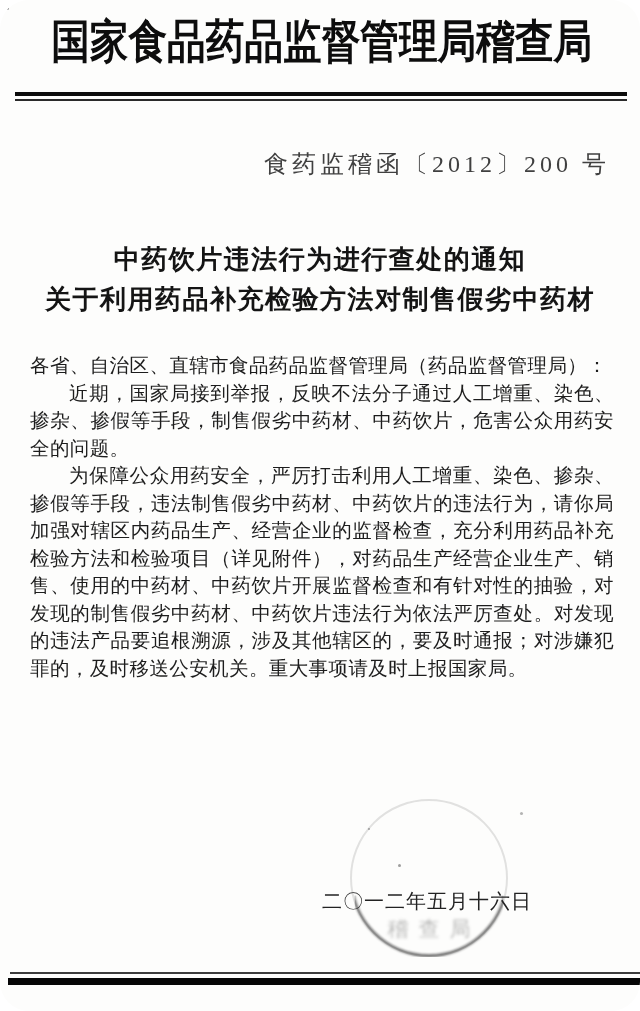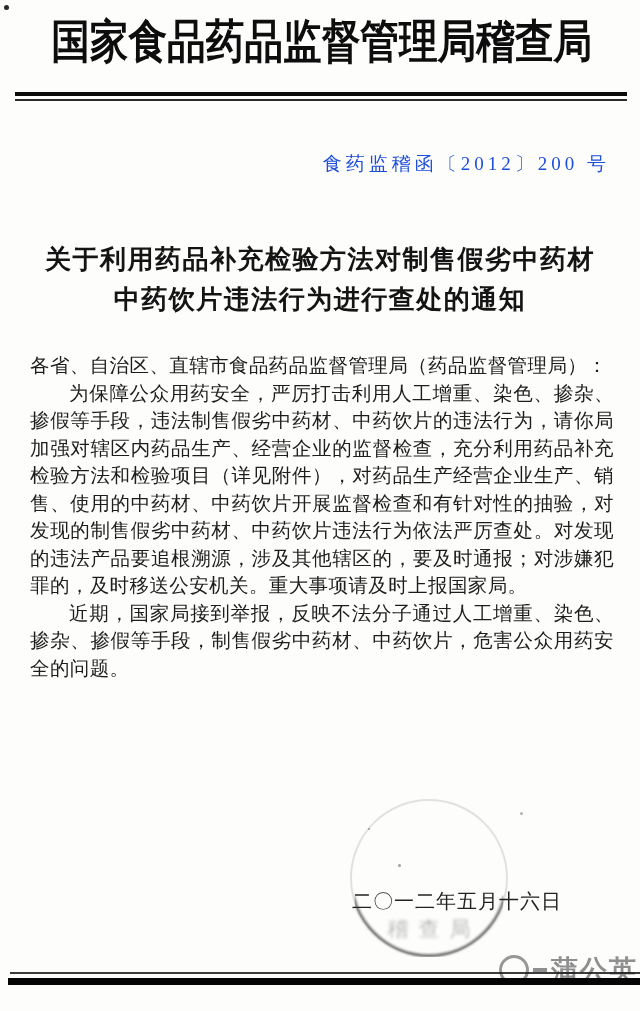--- a/index.html
+++ b/index.html
@@ -1,38 +1,39 @@
 <!DOCTYPE html>
 <html><head>
 <meta charset="utf-8">
 <style>
   html,body { margin:0; padding:0; background:#ffffff; }
   .page {
     position:relative; width:640px; height:1011px;
     background:#fdfdfc; overflow:hidden;
     font-family:"Liberation Serif","DejaVu Serif",serif;
     color:#1c1c1c;
+    border-radius:29px;
   }
 
   
   .header-title {
     position:absolute; top:10px; left:0; right:0;
     text-align:center; font-size:46px; line-height:64px;
     font-weight:900; color:#0d0d0d; letter-spacing:0px;
     transform:scaleX(0.84); transform-origin:center;
     white-space:nowrap;
   }
   .rule-top-thick { position:absolute; top:92px;  left:15px; right:13px; height:4px; background:#0c0c0c; }
   .rule-top-thin  { position:absolute; top:99px;  left:15px; right:13px; height:2px; background:#2a2a2a; }
 
   
   .doc-number {
     position:absolute; top:152px; right:30px;
-    font-size:19px; line-height:24px; letter-spacing:4px;
-    color:#1d4ed8;
+    font-size:24px; line-height:24px; letter-spacing:4px;
+    color:#404040;
   }
 
   
   .doc-title {
     position:absolute; top:240px; left:0; right:0;
     text-align:center; font-size:26px; line-height:40px;
     font-weight:bold; letter-spacing:1.5px; color:#141414;
   }
 
   
@@ -43,21 +44,21 @@
   }
   .body-text p { margin:0; text-indent:2em;font-family:Liberation Serif, serif; }
   .body-text p.salutation { text-indent:0; }
   .body-text p.attachment {
     margin-top:40px;
     padding-left:97px; text-indent:-58px;
   }
 
   
   .date-line {
-    position:absolute; top:888px; left:352px;
+    position:absolute; top:888px; left:322px;
     font-size:20px; letter-spacing:1px; color:#222; z-index:3;
     white-space:nowrap;
   }
   .seal { position:absolute; left:350px; top:799px; width:158px; height:158px; z-index:1; }
   .seal-ring-faint {
     position:absolute; left:0; top:0; right:0; bottom:0;
     border:2px solid rgba(60,60,60,0.14); border-radius:50%;
     filter:blur(0.6px);
   }
   .seal-ring-dark {
@@ -100,44 +101,39 @@
 
 <div class="page">
 
   <div class="header-title">国家食品药品监督管理局稽查局</div>
   <div class="rule-top-thick"></div>
   <div class="rule-top-thin"></div>
 
   <div class="doc-number">食药监稽函〔2012〕200 号</div>
 
   <div class="doc-title">
+    <div>中药饮片违法行为进行查处的通知</div>
     <div>关于利用药品补充检验方法对制售假劣中药材</div>
-    <div>中药饮片违法行为进行查处的通知</div>
   </div>
 
   <div class="body-text">
     <p class="salutation">各省、自治区、直辖市食品药品监督管理局（药品监督管理局）：</p>
+    <p>近期，国家局接到举报，反映不法分子通过人工增重、染色、掺杂、掺假等手段，制售假劣中药材、中药饮片，危害公众用药安全的问题。</p>
     <p>为保障公众用药安全，严厉打击利用人工增重、染色、掺杂、掺假等手段，违法制售假劣中药材、中药饮片的违法行为，请你局加强对辖区内药品生产、经营企业的监督检查，充分利用药品补充检验方法和检验项目（详见附件），对药品生产经营企业生产、销售、使用的中药材、中药饮片开展监督检查和有针对性的抽验，对发现的制售假劣中药材、中药饮片违法行为依法严厉查处。对发现的违法产品要追根溯源，涉及其他辖区的，要及时通报；对涉嫌犯罪的，及时移送公安机关。重大事项请及时上报国家局。</p>
-    <p>近期，国家局接到举报，反映不法分子通过人工增重、染色、掺杂、掺假等手段，制售假劣中药材、中药饮片，危害公众用药安全的问题。</p>
   </div>
 
   <div class="seal">
     <div class="seal-ring-faint"></div>
     <div class="seal-ring-dark"></div>
     <div class="seal-text">稽查局</div>
   </div>
 
   <div class="date-line">二〇一二年五月十六日</div>
 
   <div class="speck s1"></div>
   <div class="speck s2"></div>
   <div class="speck s3"></div>
   <div class="speck s4"></div>
 
-  <div class="watermark">
-    <div class="watermark-logo"></div>
-    <div class="watermark-dash"></div>
-    <div class="watermark-text">蒲公英</div>
-  </div>
   <div class="footer-rule-thin"></div>
   <div class="footer-rule-thick"></div>
 
 </div>
 
 </body></html>

